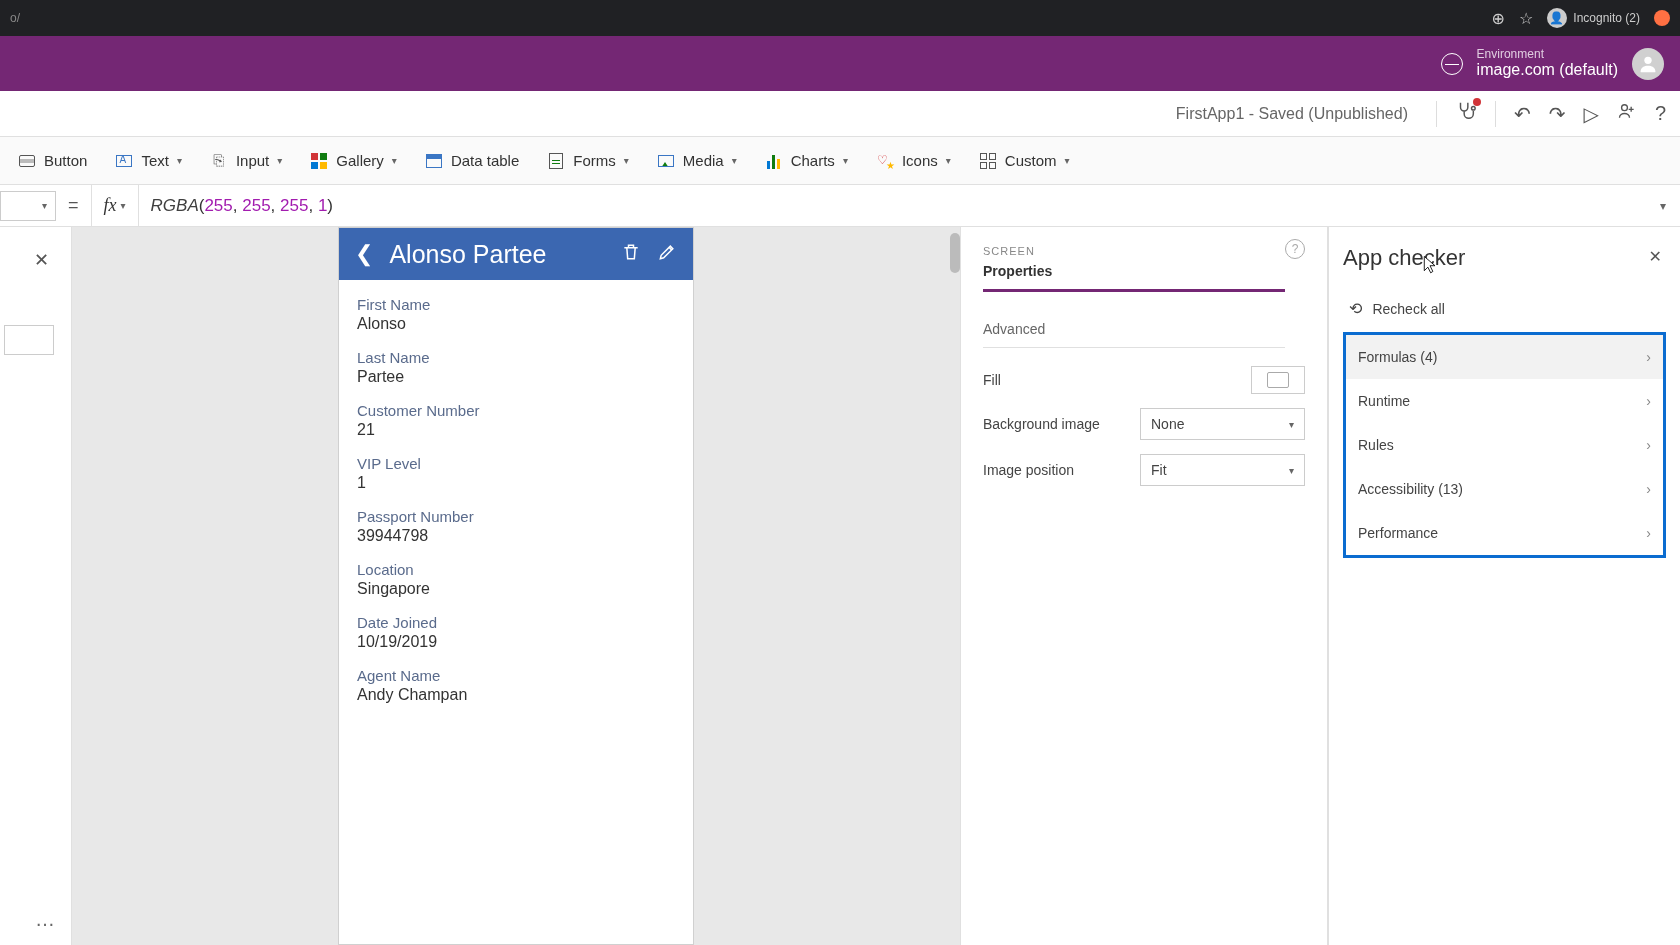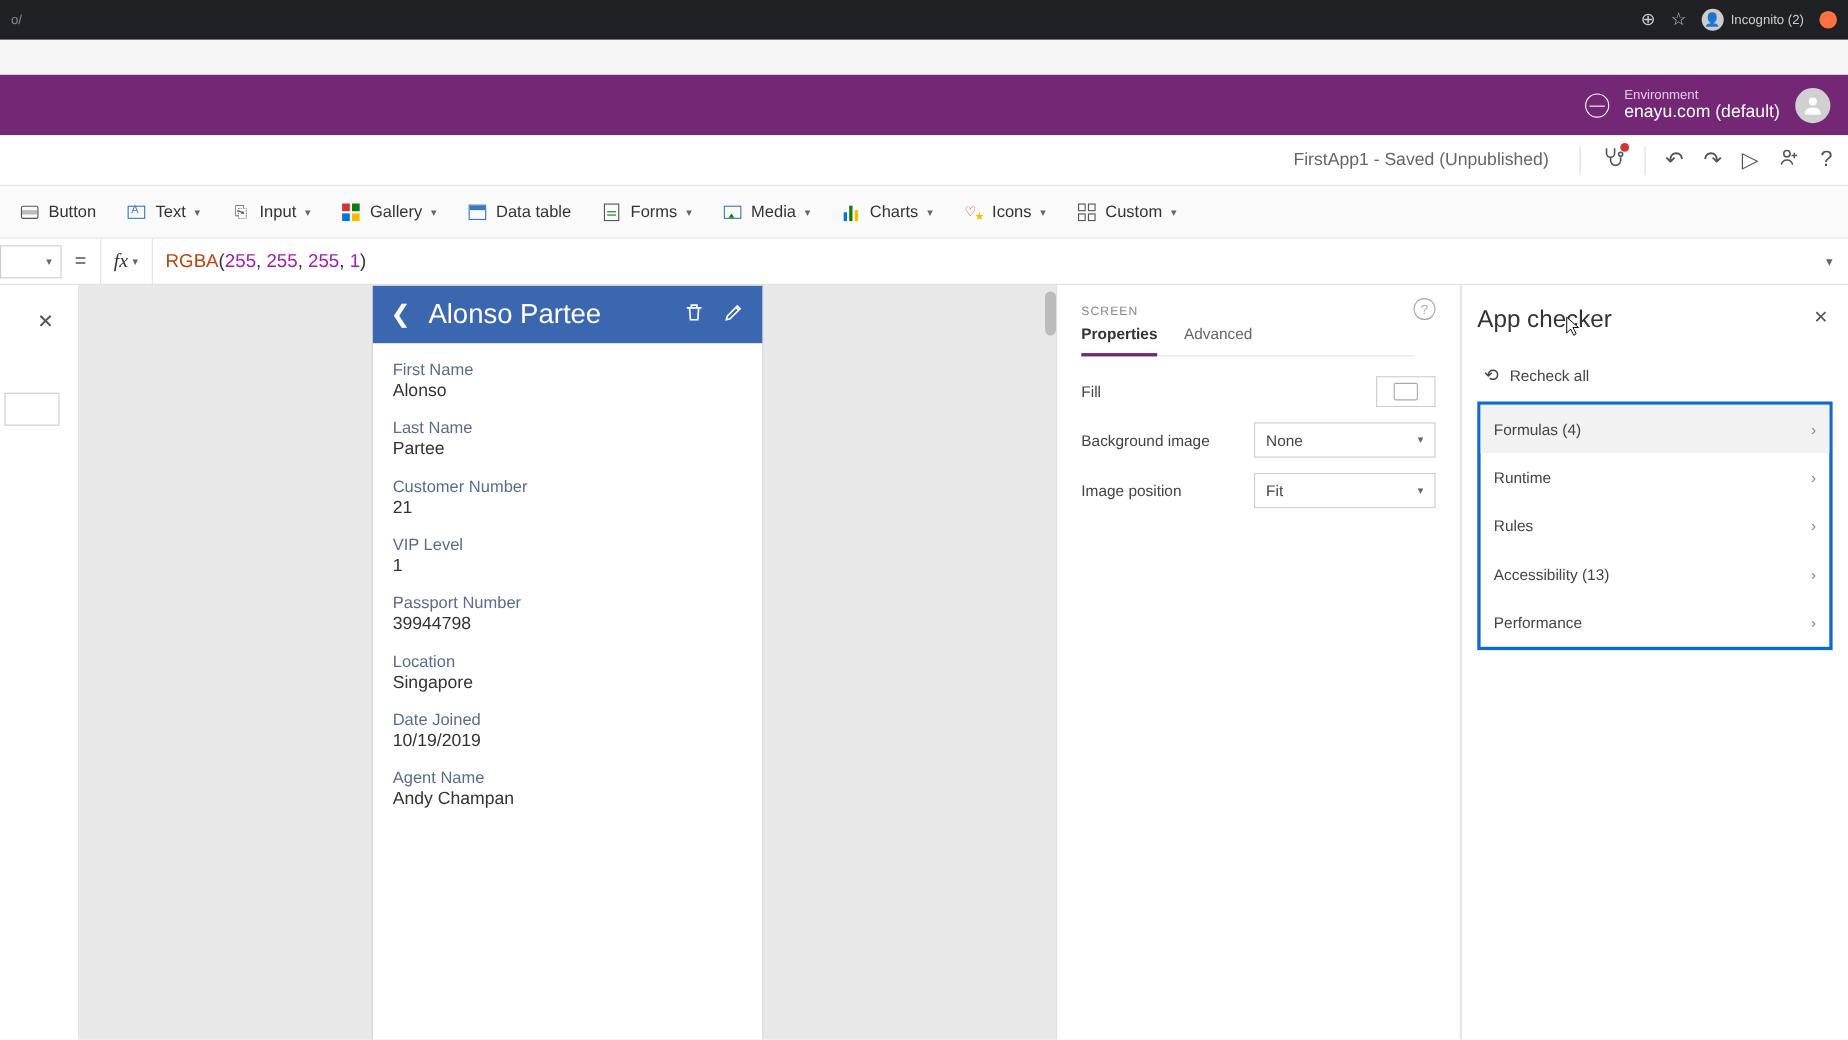--- a/index.html
+++ b/index.html
@@ -8,21 +8,21 @@
 
 .browser-bar { height: 36px; background: #202124; display: flex; align-items: center; justify-content: space-between; padding: 0 10px; color: #ccc; font-size: 12px; }
 .browser-left { color: #888; }
 .browser-right { display: flex; align-items: center; gap: 14px; }
 .browser-right .glyph { font-size: 16px; color: #ccc; }
 .incognito-badge { display: flex; align-items: center; gap: 6px; }
 .incognito-badge .dot { width: 20px; height: 20px; background: #ccc; border-radius: 50%; display: flex; align-items: center; justify-content: center; color: #333; font-size: 12px; }
 .ext-dot { width: 16px; height: 16px; border-radius: 50%; background: #ff7043; }
 
 
-.app-header { height: 55px; background: #742774; display: flex; align-items: center; justify-content: flex-end; padding: 0 16px; color: #fff; gap: 14px; margin-top: 32px; }
+.app-header { height: 55px; background: #742774; display: flex; align-items: center; justify-content: flex-end; padding: 0 16px; color: #fff; gap: 14px; }
 .env-block { display: flex; flex-direction: column; line-height: 1.1; }
 .env-label { font-size: 12px; color: #e0cce0; }
 .env-name { font-size: 16px; }
 .env-icon { width: 22px; height: 22px; border: 1.5px solid #fff; border-radius: 50%; position: relative; }
 .env-icon::before { content:""; position:absolute; left:3px; right:3px; top:50%; height:1.5px; background:#fff; }
 .avatar { width: 32px; height: 32px; border-radius: 50%; background: #d0d0d0; display: flex; align-items: center; justify-content: center; }
 .avatar svg { width: 22px; height: 22px; fill: #fff; }
 
 
 .command-bar { height: 46px; background: #fff; border-bottom: 1px solid #e0e0e0; display: flex; align-items: center; justify-content: flex-end; padding: 0 14px; gap: 18px; font-size: 16px; color: #555; }
@@ -56,21 +56,21 @@
 .ic-custom { display:grid; grid-template-columns:repeat(2,7px); grid-template-rows:repeat(2,7px); gap:2px; }
 .ic-custom span { border:1.5px solid #555; }
 
 
 .formula-bar { height: 42px; background: #fff; border-bottom: 1px solid #e0e0e0; display: flex; align-items: center; }
 .prop-select { width: 56px; height: 30px; border: 1px solid #ccc; margin-left: 0; display: flex; align-items: center; justify-content: flex-end; padding-right: 8px; background:#fff; }
 .equals { padding: 0 12px; font-size: 18px; color: #555; }
 .fx-select { display: flex; align-items: center; gap: 4px; padding: 0 12px; border-left:1px solid #e0e0e0; border-right:1px solid #e0e0e0; height:100%; }
 .fx-select .fx { font-style: italic; font-size: 18px; color: #333; font-family: Georgia, serif; }
 .formula-input { flex: 1; padding: 0 12px; font-family: Consolas, monospace; font-size: 17px; display: flex; align-items: center; height: 100%; position: relative; }
-.tok-fn { color:#c2410c; } .tok-num { color:#a21caf; } .tok-pn { color:#333; } .tok-cm { color:#333; }
+.tok-fn { color:#404040;font-style:italic; } .tok-num { color:#a21caf; } .tok-pn { color:#333; } .tok-cm { color:#333; }
 .formula-expand { padding: 0 14px; font-size: 12px; color: #666; cursor:pointer; }
 
 
 .main { display: flex; height: calc(945px - 36px - 55px - 46px - 48px - 42px); }
 .left-rail { width: 72px; background: #fff; border-right: 1px solid #e0e0e0; position: relative; }
 .left-rail .close-x { position: absolute; top: 22px; right: 22px; font-size: 18px; color: #555; cursor:pointer; }
 .left-rail .search-box { position:absolute; top: 98px; left: 4px; width: 50px; height: 30px; border:1px solid #ccc; background:#fff; }
 .left-rail .ellipsis { position: absolute; bottom: 14px; right: 14px; font-size: 20px; color: #666; letter-spacing:2px; }
 
 .canvas-area { flex: 1; background: #e8e8e8; display: flex; justify-content: center; padding-top: 0; position:relative; overflow:hidden; }
@@ -83,21 +83,21 @@
 .detail-body { padding: 16px 18px; }
 .field { margin-bottom: 16px; }
 .field-label { color: #5a6b8c; font-size: 15px; margin-bottom: 2px; }
 .field-value { color: #333; font-size: 16px; }
 
 
 .props-pane { width: 368px; background: #fff; border-left: 1px solid #e0e0e0; border-right: 1px solid #e0e0e0; padding: 18px 22px 0 22px; }
 .screen-label { font-size: 11px; color: #888; letter-spacing: 1px; }
 .screen-name { font-size: 18px; color: #333; margin-top: 2px; margin-bottom: 10px; }
 .help-ic { float: right; width: 20px; height: 20px; border: 1.5px solid #aaa; border-radius: 50%; display:flex; align-items:center; justify-content:center; font-size:12px; color:#aaa; margin-top:-6px; }
-.tabs { display: flex; gap: 24px; border-bottom: 1px solid #e0e0e0; margin-bottom: 18px; }
+.tabs { display: flex; gap: 24px; border-bottom: 1px solid #e0e0e0; margin-bottom: 18px; flex-direction: column; }
 .tab { padding: 6px 0 10px 0; font-size: 14px; color: #666; cursor: pointer; }
 .tab.active { color: #333; font-weight: 600; border-bottom: 3px solid #742774; margin-bottom: -1px; }
 .prop-row { display: flex; align-items: center; justify-content: space-between; margin-bottom: 14px; font-size: 14px; color: #444; }
 .prop-row .ctl { width: 165px; }
 .color-swatch { width: 54px; height: 28px; border: 1px solid #ccc; display:flex; align-items:center; justify-content:center; }
 .color-swatch .inner { width: 22px; height: 16px; border: 1px solid #aaa; background: #fff; border-radius:2px; position:relative; }
 .dd { height: 32px; border: 1px solid #ccc; display: flex; align-items: center; justify-content: space-between; padding: 0 10px; background: #fff; cursor:pointer; }
 
 
 .checker-pane { width: 352px; background: #fff; border-left: 1px solid #e0e0e0; padding: 18px 14px; position: relative; }
@@ -125,21 +125,21 @@
       <span>Incognito (2)</span>
     </span>
     <span class="ext-dot"></span>
   </div>
 </div>
 
 <div class="app-header">
   <span class="env-icon"></span>
   <div class="env-block">
     <span class="env-label">Environment</span>
-    <span class="env-name">enayu.com (default)</span>
+    <span class="env-name">image.com (default)</span>
   </div>
   <div class="avatar">
     <svg viewBox="0 0 24 24">
         <circle cx="12" cy="8" r="4"></circle>
         <path d="M4 20c0-4 4-6 8-6s8 2 8 6v1H4z"></path>
       </svg>
   </div>
 </div>
 
 <div class="command-bar">

